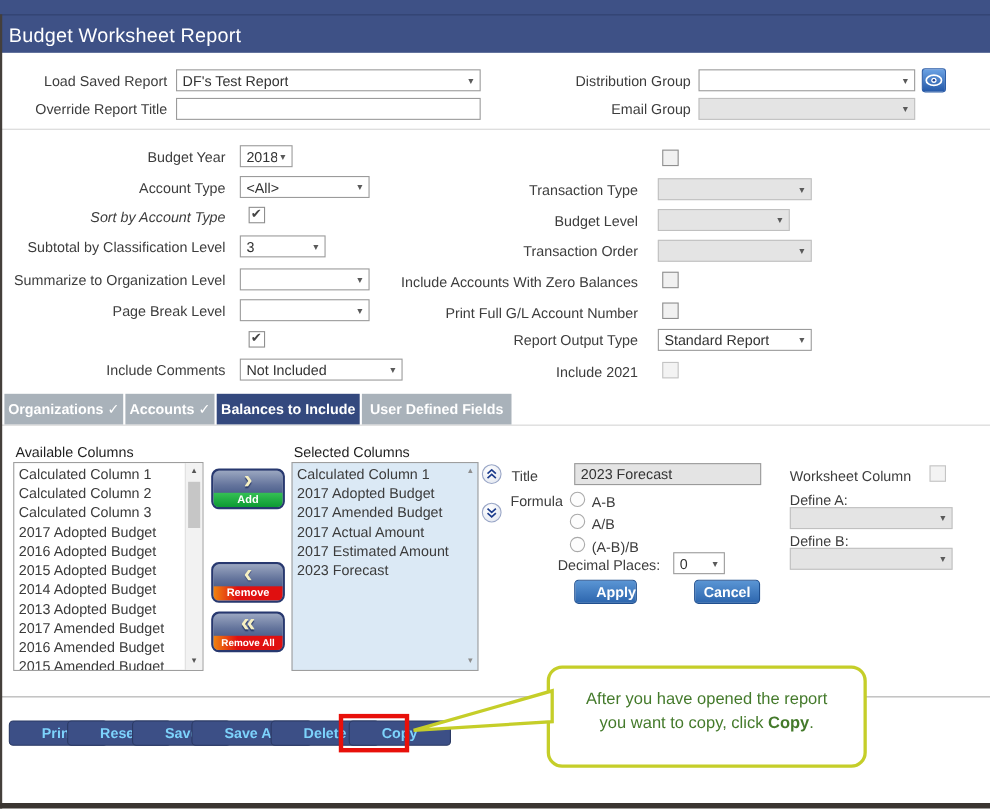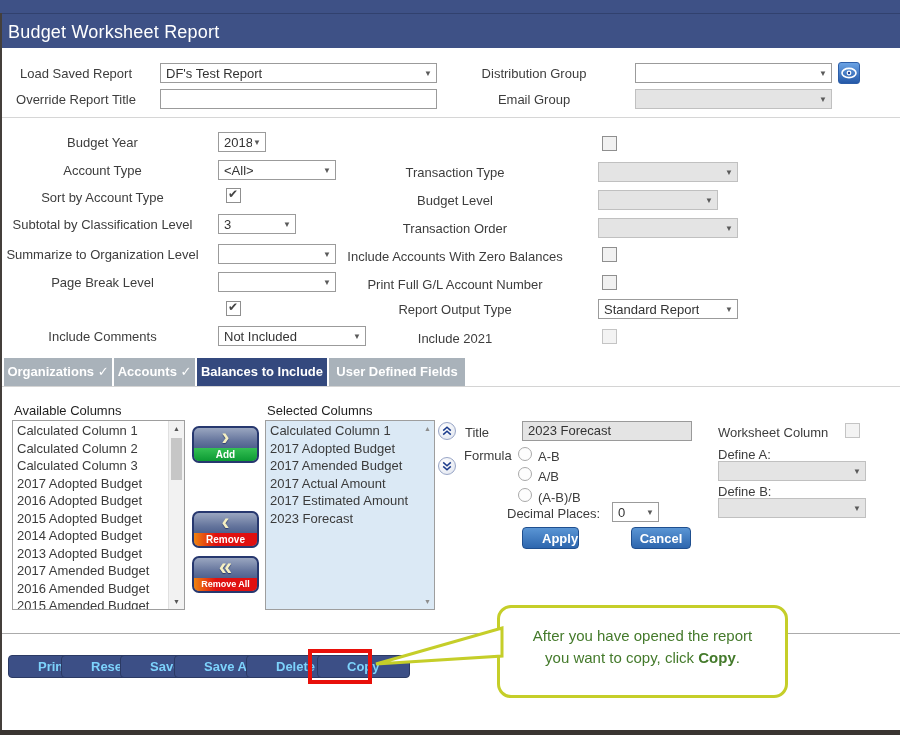--- a/index.html
+++ b/index.html
@@ -3,21 +3,21 @@
 <meta charset="utf-8">
 <style>
   html,body{margin:0;padding:0;}
   body{font-family:"Liberation Sans","DejaVu Sans",sans-serif;background:#fff;}
   .page{position:relative;width:900px;height:738px;background:#fff;overflow:hidden;}
   
   .hdr{position:absolute;left:0;top:0;width:900px;height:48px;background:#3e5186;}
   .hdr-line{position:absolute;left:0;top:13px;width:900px;height:1px;background:#31416e;}
   .hdr-title{position:absolute;left:8px;bottom:5px;color:#fff;font-size:18px;font-weight:400;letter-spacing:.2px;}
   
-  .lbl{position:absolute;font-size:13px;color:#3d3d3d;text-align:center;white-space:nowrap;}
+  .lbl{position:absolute;font-size:13px;color:#3d3d3d;text-align:right;white-space:nowrap;}
   .lbl-l{position:absolute;font-size:13px;color:#3d3d3d;text-align:left;white-space:nowrap;}
   
   .sel{position:absolute;height:20px;background:#fff;border:1px solid #9b9b9b;box-sizing:border-box;font-size:13px;color:#333;cursor:default;}
   .sel .sel-val{position:absolute;left:5px;top:2px;white-space:nowrap;overflow:hidden;max-width:calc(100% - 18px);}
   .sel .arrow{position:absolute;right:4px;top:5px;font-size:8px;color:#5a5a5a;}
   .sel.gray{background:#e4e4e4;border-color:#c0c0c0;}
   .inp{position:absolute;height:20px;background:#fff;border:1px solid #9b9b9b;box-sizing:border-box;font-size:13px;color:#333;padding:0 5px;}
   .inp.grayed{background:#e4e4e4;border-color:#9a9a9a;}
   
   .cb{position:absolute;width:13px;height:13px;background:#f1f1f1;border:1px solid #8f8f8f;box-sizing:content-box;}
@@ -106,21 +106,21 @@
     <span class="sel-val">2018</span>
     <span class="arrow">▼</span>
   </div>
 
   <div class="lbl" style="left:0;top:163px;width:205px;">Account Type</div>
   <div class="sel" style="left:218px;top:160px;width:118px;">
     <span class="sel-val">&lt;All&gt;</span>
     <span class="arrow">▼</span>
   </div>
 
-  <div class="lbl" style="left:0;top:190px;width:205px;">Sort by Account Type</div>
+  <div class="lbl" style="left:0;top:190px;width:205px;font-style:italic;">Sort by Account Type</div>
   <span class="cb checked" style="left:226px;top:188px;"></span>
 
   <div class="lbl" style="left:0;top:217px;width:205px;">Subtotal by Classification Level</div>
   <div class="sel" style="left:218px;top:214px;width:78px;">
     <span class="sel-val">3</span>
     <span class="arrow">▼</span>
   </div>
 
   <div class="lbl" style="left:0;top:247px;width:205px;">Summarize to Organization Level</div>
   <div class="sel" style="left:218px;top:244px;width:118px;">

